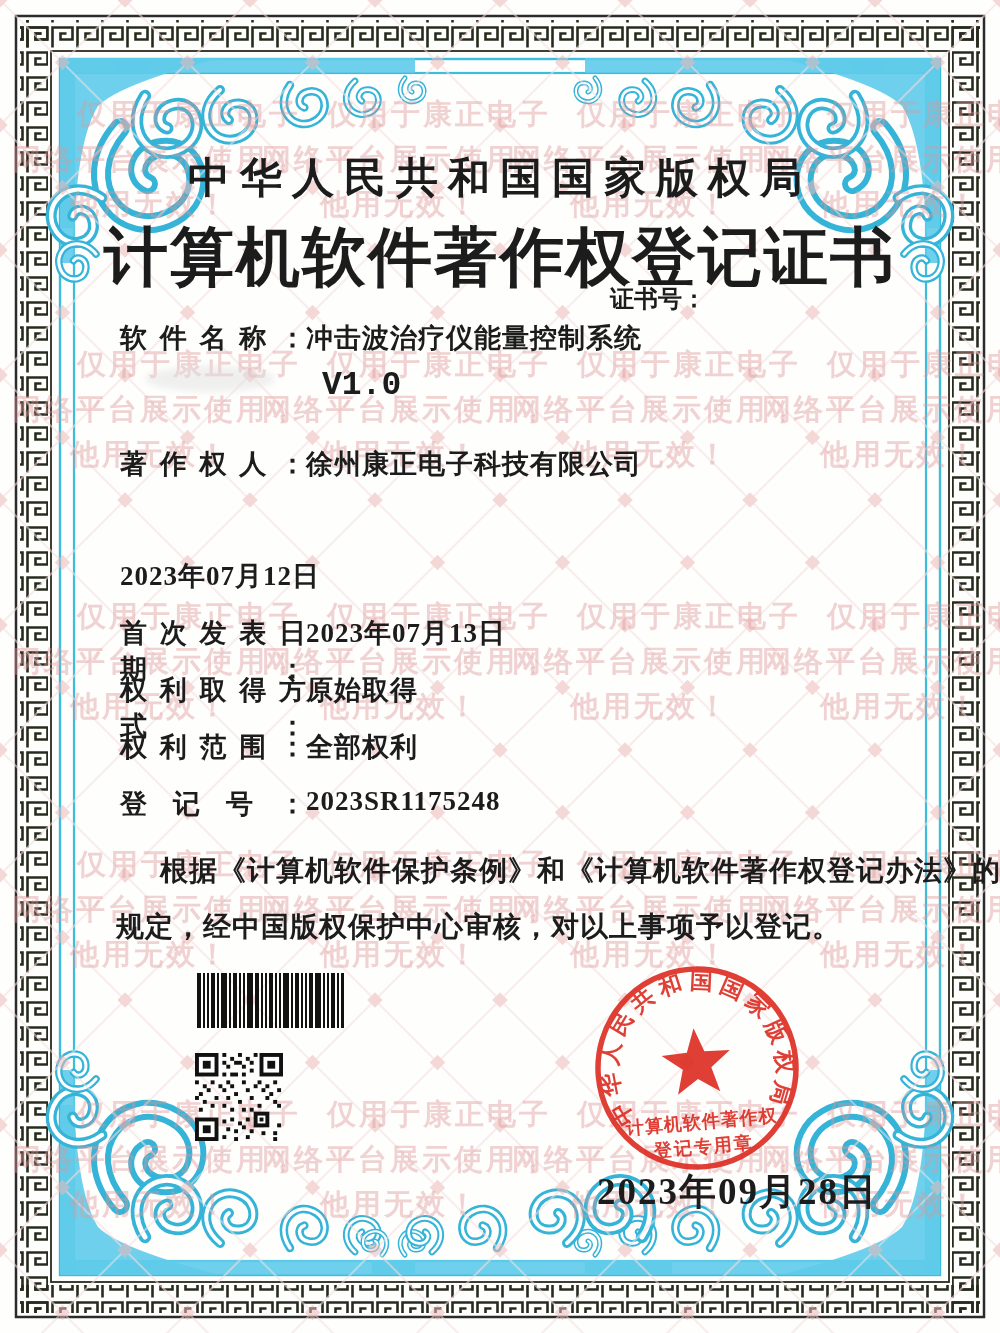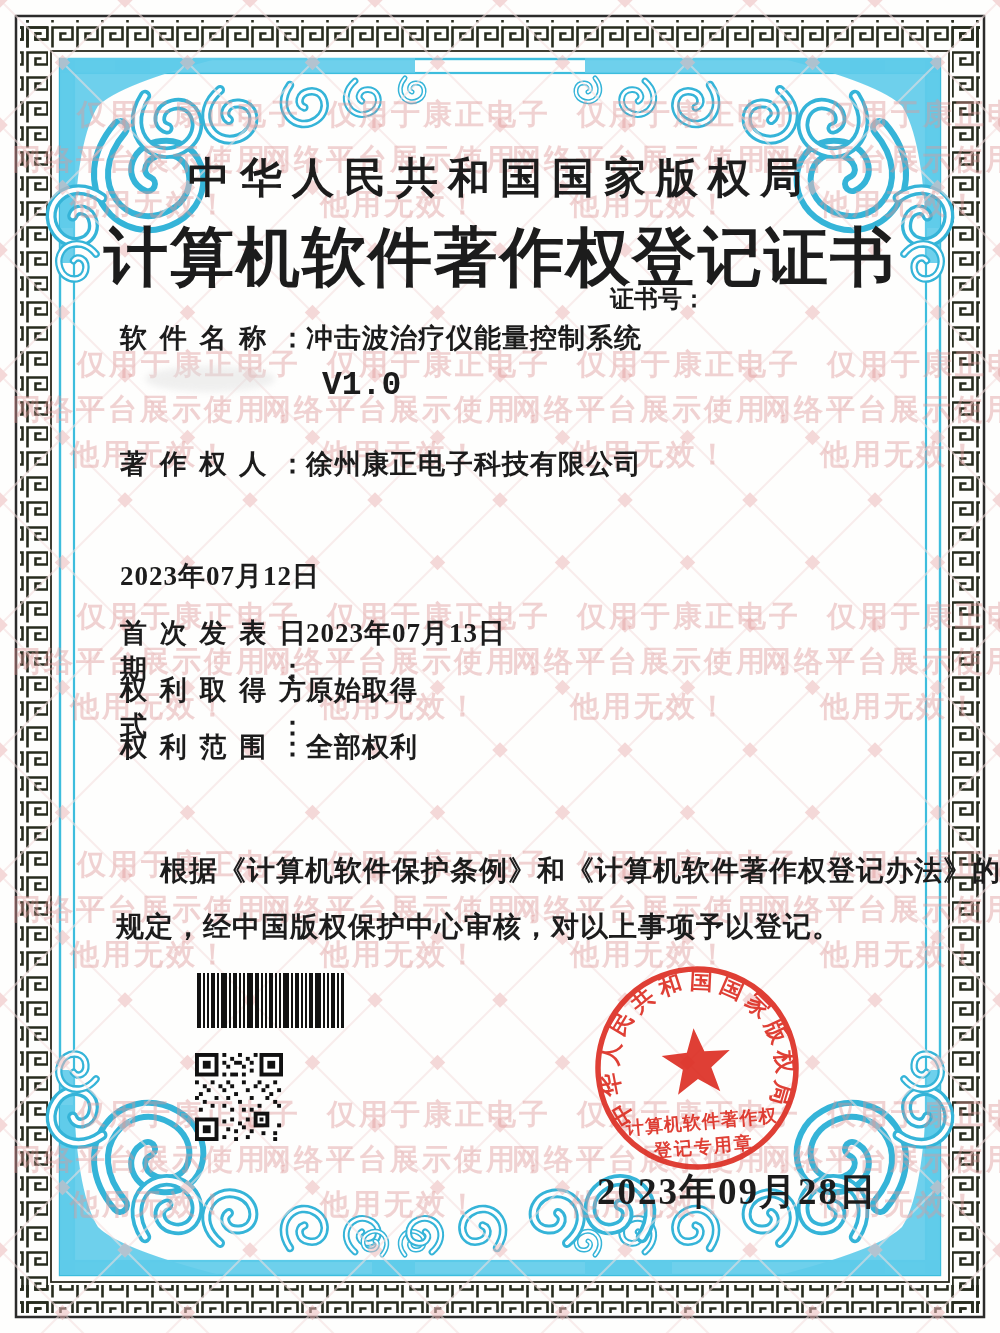--- a/index.html
+++ b/index.html
@@ -275,20 +275,24 @@
     <div class="field" style="top:729px">
       <span class="flabel">权利范围：</span>
       <span class="fvalue">全部权利</span>
     </div>
 
     <div class="field" style="top:672px">
       <span class="flabel">权利取得方式：</span>
       <span class="fvalue">原始取得</span>
     </div>
 
+    <div class="field" style="top:786px">
+      <span class="flabel">登记号：</span>
+      <span class="fvalue">2023SR1175248</span>
+    </div>
 
     <div class="stmt" style="left:160px;top:852px">根据《计算机软件保护条例》和《计算机软件著作权登记办法》的</div>
     <div class="stmt" style="left:116px;top:908px">规定，经中国版权保护中心审核，对以上事项予以登记。</div>
 
     <svg class="barcode" width="147" height="55" viewBox="0 0 147 55">
       <g fill="#111111">
         <rect x="0" y="0" width="4" height="55"></rect>
           <rect x="6" y="0" width="2" height="55"></rect>
         <rect x="10" y="0" width="2" height="55"></rect>
           <rect x="14" y="0" width="4" height="55"></rect>

